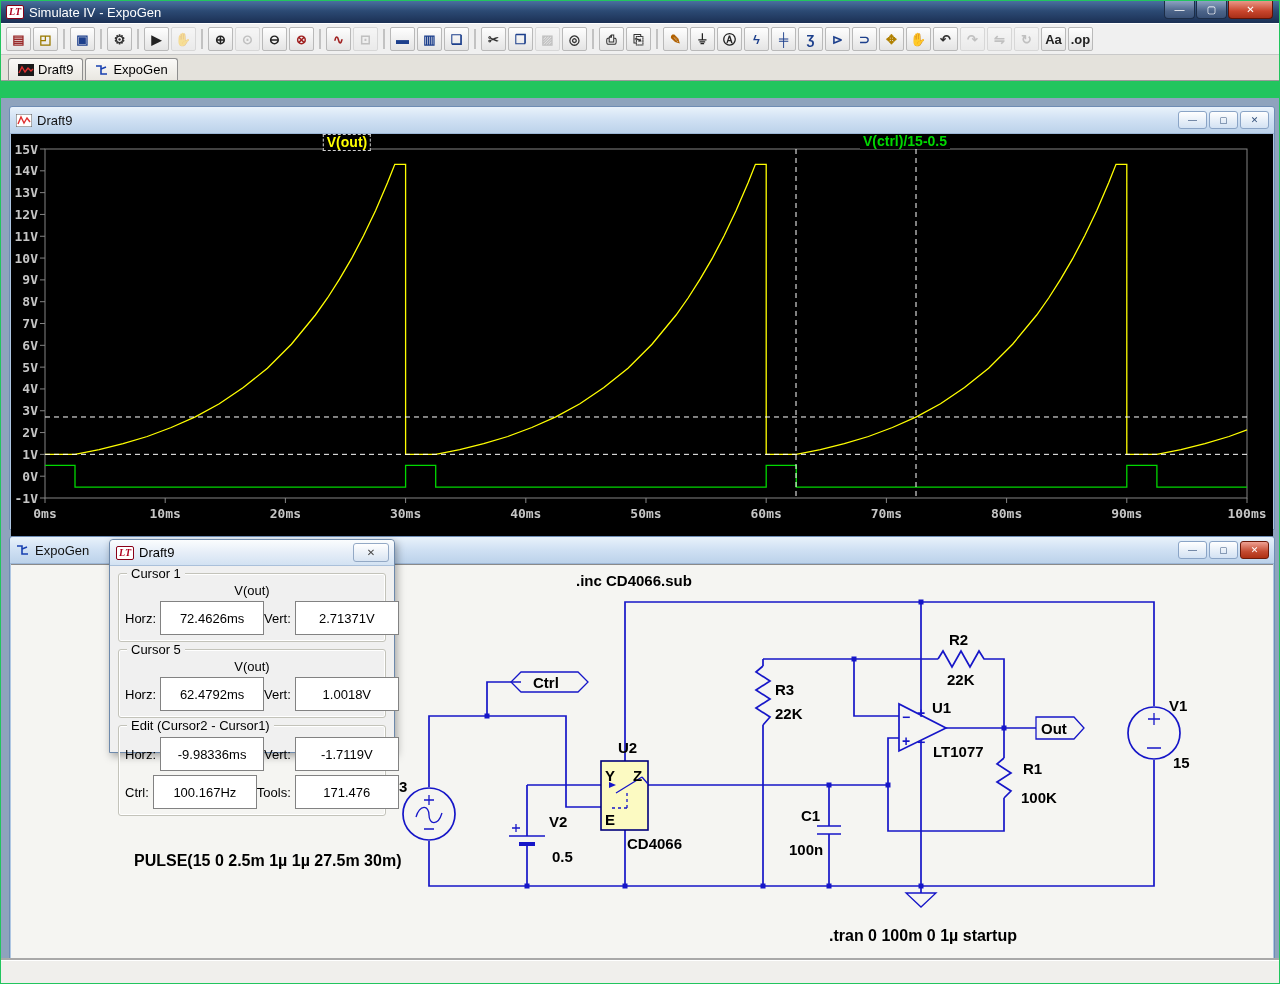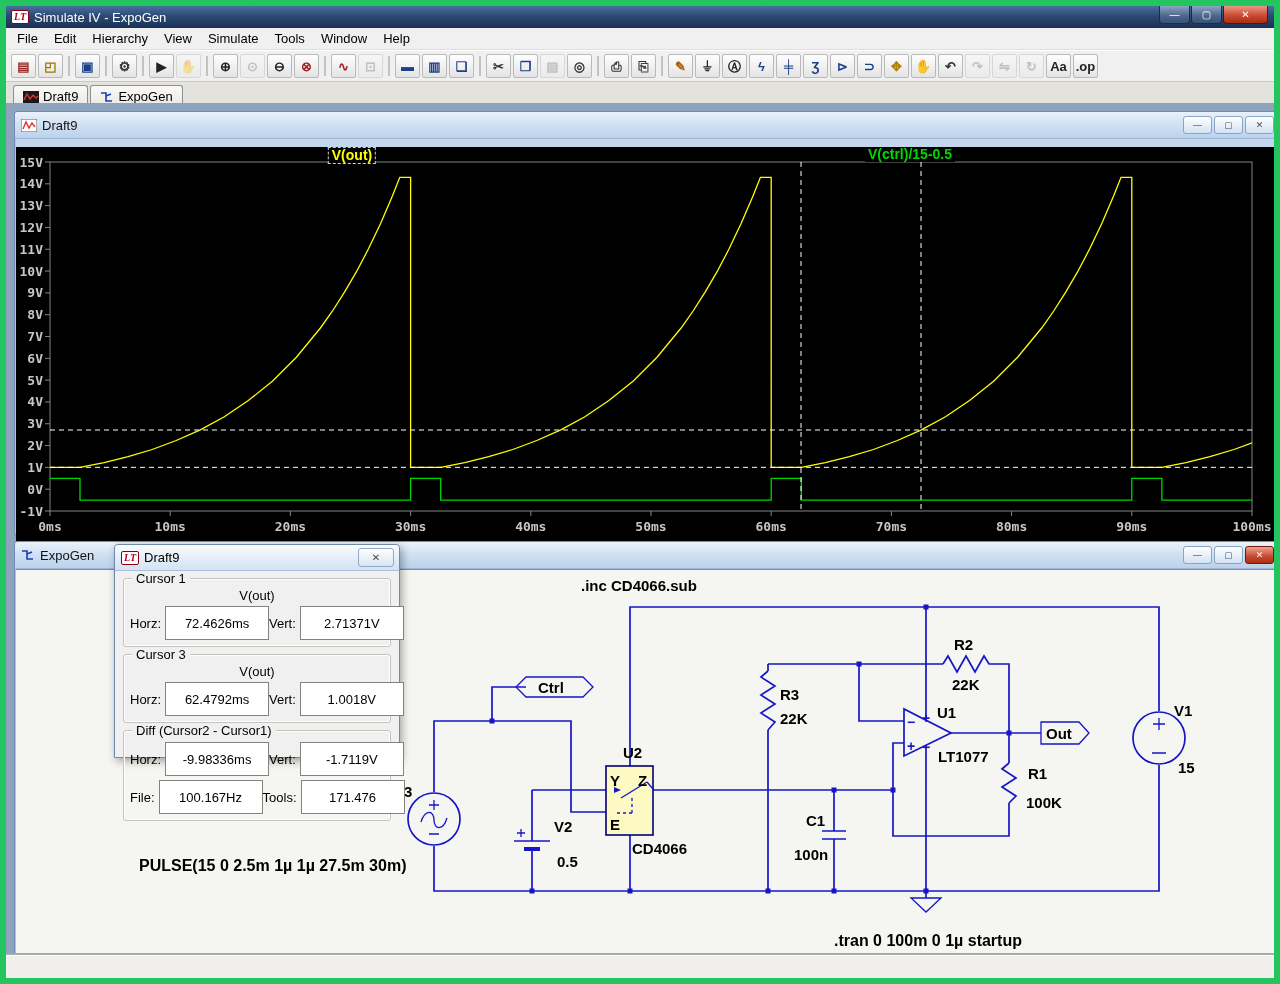--- a/index.html
+++ b/index.html
@@ -1,18 +1,18 @@
 <!DOCTYPE html>
 <html><head>
 <meta charset="utf-8">
 <style>
   html,body{margin:0;padding:0;background:#444;}
   .app{position:relative;width:1280px;height:984px;background:#22c55e;
        font-family:"Liberation Sans",sans-serif;font-size:13px;overflow:hidden;
-       border:6px solid #22c55e;box-sizing:border-box;}
+       border:1px solid #22c55e;box-sizing:border-box;}
   
   .titlebar{height:22px;background:linear-gradient(180deg,#49719f 0%,#2c4a74 45%,#1b3054 100%);
     display:flex;align-items:center;padding-left:5px;color:#fff;position:relative;}
   .ltlogo{display:inline-block;background:#fff;color:#b00020;border:1px solid #8a0018;
     font:italic bold 10px "Liberation Serif",serif;padding:0 2px;margin-right:5px;border-radius:2px;line-height:12px;}
   .titlebar .title{font-size:13px;}
   .winbtns{position:absolute;top:0;right:6px;display:flex;}
   .wbtn{width:29px;height:17px;display:flex;align-items:center;justify-content:center;
     font-size:10px;color:#fff;border:1px solid #1c2d47;border-top:none;border-radius:0 0 4px 4px;
     background:linear-gradient(180deg,#8ca3c2,#4c6489 60%,#3a5278);margin-left:1px;}
@@ -44,21 +44,21 @@
   .child-titlebar{height:26px;display:flex;align-items:center;padding:0 6px;
     background:linear-gradient(180deg,#e9f2fb 0%,#cfe0f3 50%,#bcd2ea 100%);
     border-bottom:1px solid #9db7d6;border-radius:3px 3px 0 0;font-size:13px;color:#111;position:relative;}
   .child-btns{position:absolute;right:5px;top:4px;display:flex;gap:2px;}
   .cbtn{width:27px;height:16px;border:1px solid #8aa4c6;border-radius:3px;
     background:linear-gradient(180deg,#ffffff,#d3e2f3);display:flex;align-items:center;justify-content:center;
     font-size:9px;color:#33507a;}
   .cbtn.close-red{background:linear-gradient(180deg,#efa193,#c44a30 60%,#ad3014);color:#fff;border-color:#6e1a09;}
   
   .plotwin{left:8px;top:8px;width:1264px;height:422px;}
-  .plot-area{position:relative;margin:8px 1px 1px 1px;height:468px;background:#000;overflow:hidden;}
+  .plot-area{position:relative;margin:0 1px 1px 1px;height:468px;background:#000;overflow:hidden;}
   #plot-svg text.tick{fill:#c6c6c6;font:bold 13px "DejaVu Sans Mono",monospace;}
   .trace-label{position:absolute;top:0px;transform:translateX(-50%);font:bold 14px "Liberation Sans",sans-serif;
     background:#000;padding:0 3px;line-height:15px;}
   .trace-label.sel{border:1px dashed #cfcfcf;}
   
   .schwin{left:8px;top:438px;width:1264px;height:424px;}
   .sch-canvas{position:relative;margin:0 1px 1px 1px;height:393px;background:#f5f5f2;
     border-top:1px solid #8a8a8a;overflow:hidden;}
   #schematic-svg .wire{stroke:#1616c8;stroke-width:1.7;fill:none;}
   #schematic-svg .comp{stroke:#1616c8;stroke-width:1.7;fill:none;}
@@ -102,31 +102,20 @@
   <div class="titlebar">
     <span class="ltlogo">LT</span>
     <span class="title">Simulate IV - ExpoGen</span>
     <div class="winbtns">
       <span class="wbtn">—</span>
       <span class="wbtn">▢</span>
       <span class="wbtn close">✕</span>
     </div>
   </div>
 
-  <div class="menubar">
-
-  <span class="menu-item">File</span>
-      <span class="menu-item">Edit</span>
-      <span class="menu-item">Hierarchy</span>
-      <span class="menu-item">View</span>
-      <span class="menu-item">Simulate</span>
-      <span class="menu-item">Tools</span>
-      <span class="menu-item">Window</span>
-      <span class="menu-item">Help</span>
-    </div>
 
   <div class="toolbar">
 
   <span class="tbtn" style="color: rgb(154, 42, 42);">
         <span class="glyph">▤</span>
       </span>
       <span class="tbtn" style="color: rgb(154, 122, 0);">
         <span class="glyph">◰</span>
       </span>
       <span class="tbtn sep">
@@ -516,44 +505,44 @@
           <div class="drow" style="margin-bottom:0;">
             <span class="dlabel">Horz:</span>
             <input class="dinput" value="72.4626ms" style="">
             <span class="spacer"></span>
             <span class="dlabel">Vert:</span>
             <input class="dinput" value="2.71371V" style="">
           </div>
         </div>
       </div>
       <div class="group">
-        <div class="gtitle">Cursor 3</div>
+        <div class="gtitle">Cursor 5</div>
         <div class="gbody">
           <div class="trace-name">V(out)</div>
           <div class="drow" style="margin-bottom:0;">
             <span class="dlabel">Horz:</span>
             <input class="dinput" value="62.4792ms" style="">
             <span class="spacer"></span>
             <span class="dlabel">Vert:</span>
             <input class="dinput" value="1.0018V" style="">
           </div>
         </div>
       </div>
       <div class="group">
-        <div class="gtitle">Diff (Cursor2 - Cursor1)</div>
+        <div class="gtitle">Edit (Cursor2 - Cursor1)</div>
         <div class="gbody" style="padding-top:11px;">
           <div class="drow">
             <span class="dlabel">Horz:</span>
             <input class="dinput" value="-9.98336ms" style="">
             <span class="spacer"></span>
             <span class="dlabel">Vert:</span>
             <input class="dinput" value="-1.7119V" style="">
           </div>
           <div class="drow" style="margin-bottom:0;">
-            <span class="dlabel">File:</span>
+            <span class="dlabel">Ctrl:</span>
             <input class="dinput" value="100.167Hz" style="">
             <span class="spacer"></span>
             <span class="dlabel w2">Tools:</span>
             <input class="dinput" value="171.476" style="">
           </div>
         </div>
       </div>
     </div>
 
   </div>

